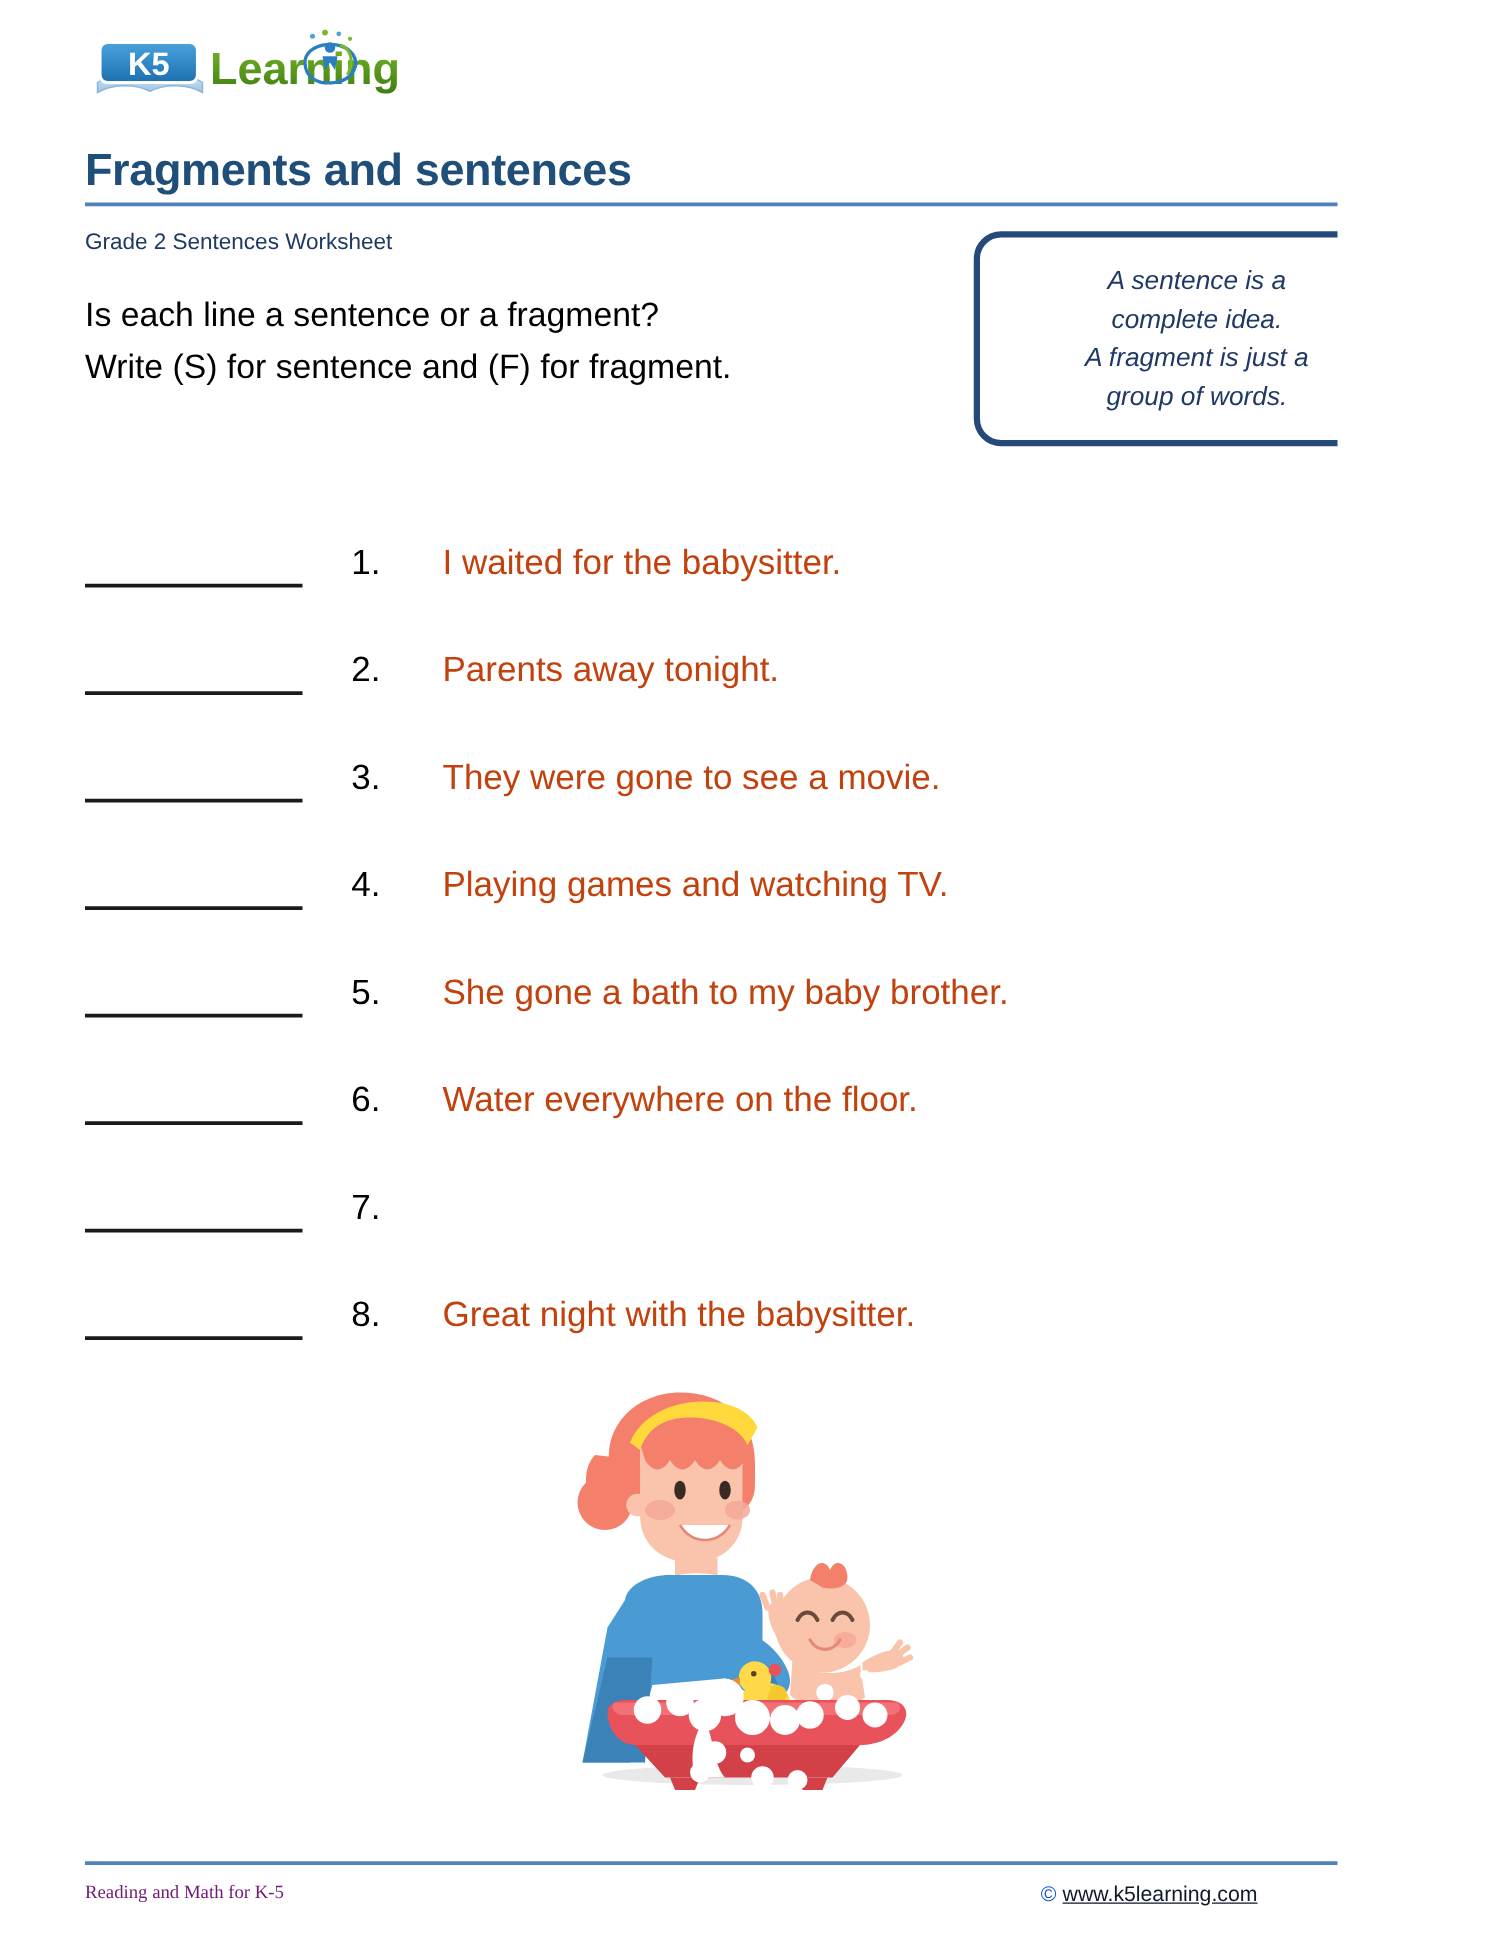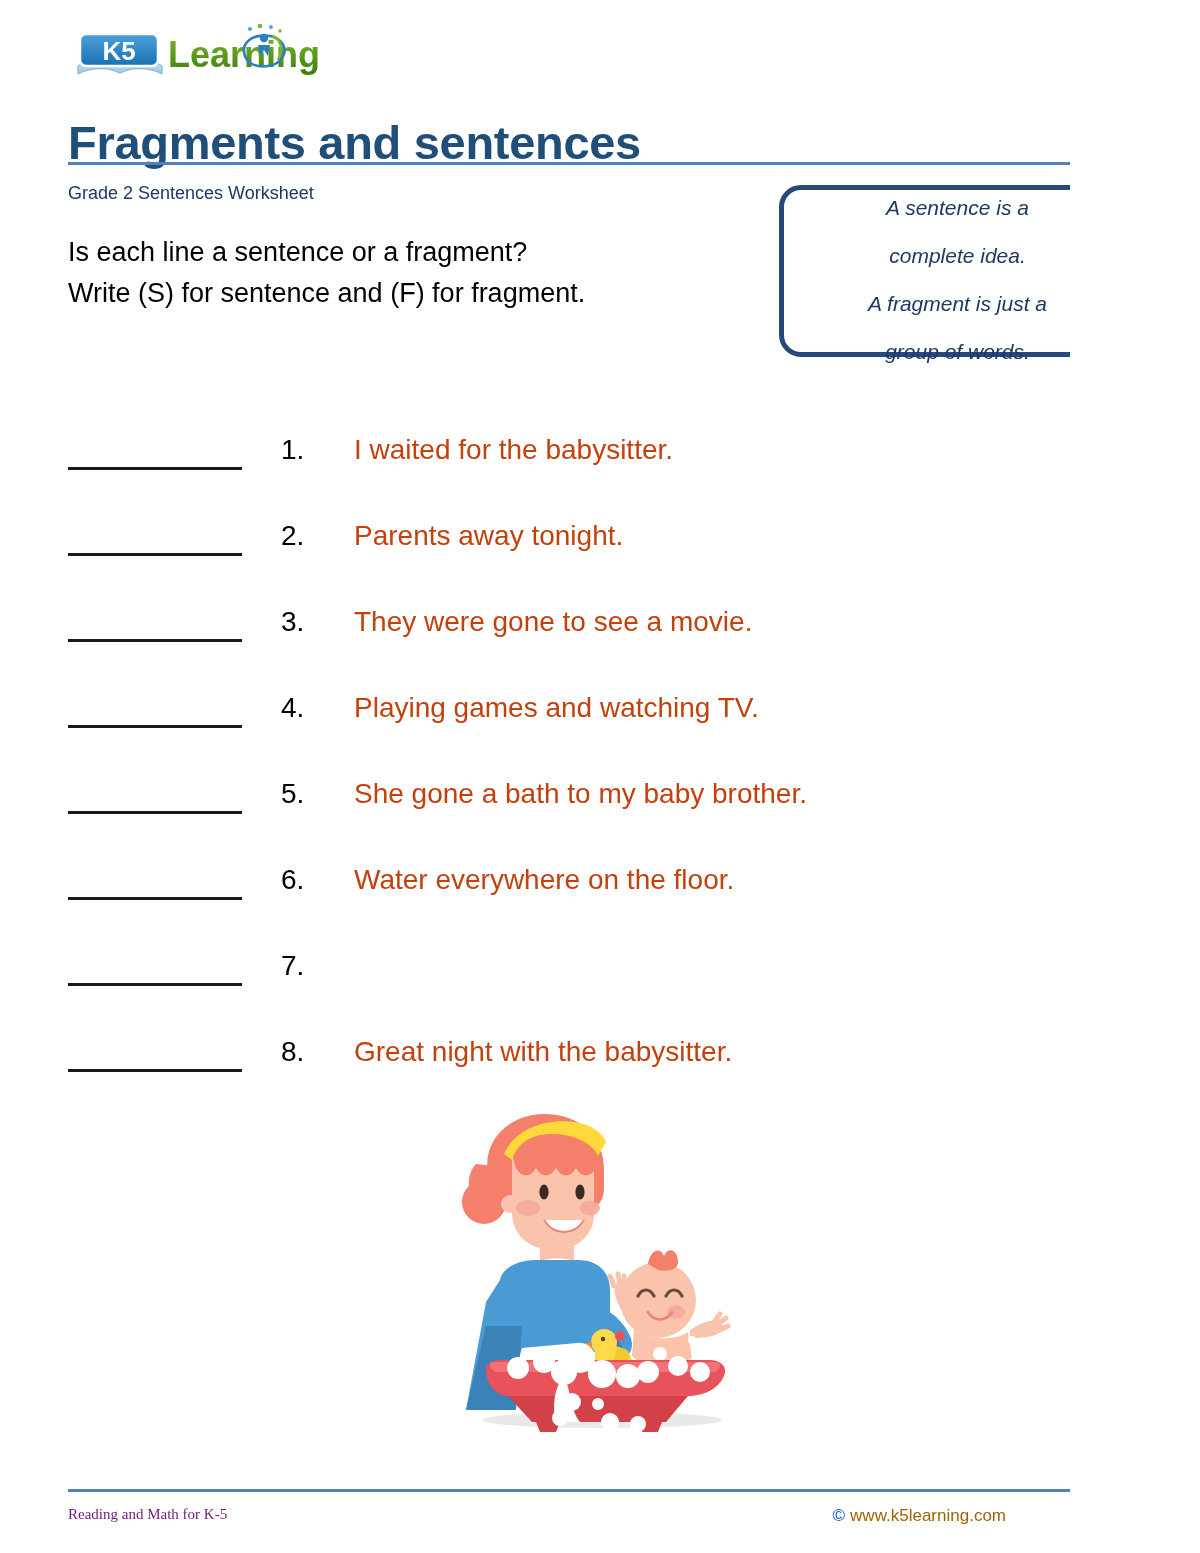--- a/index.html
+++ b/index.html
@@ -28,21 +28,21 @@
     width: 260px;
     height: 62px;
   }
   .logo svg { display: block; }
 
   
   .title {
     position: absolute;
     left: 68px;
     top: 115px;
-    font-size: 47px;
+    font-size: 36px;
     font-weight: bold;
     color: #1f4e79;
     letter-spacing: -0.3px;
     white-space: nowrap;
   }
   .title-rule {
     position: absolute;
     left: 68px;
     top: 162px;
     width: 1068px;
@@ -84,21 +84,21 @@
     background: #ffffff;
   }
   .callout-text {
     font-size: 21px;
     font-style: italic;
     color: #1f3864;
     text-align: center;
     line-height: 31px;
     padding: 0 14px;
   }
-  .callout-text div { white-space: nowrap; margin-top: 17px; }
+  .callout-text div { white-space: nowrap; }
 
   
   .qlist {
     position: absolute;
     left: 0;
     top: 422px;
     width: 1200px;
   }
   .qrow {
     position: relative;
@@ -160,21 +160,22 @@
   .footer-right {
     position: absolute;
     right: 64px;
     top: 1506px;
     font-size: 17px;
     white-space: nowrap;
     color: #1155cc;
   }
   .footer-right .copy { color: #1155cc; margin-right: 5px; }
   .footer-right .url {
-    color: #a16207;
+    color: #0f172a;
+    text-decoration: underline;
   }
 </style>
 </head>
 <body>
 
 <div class="page">
 
   <div class="logo">
     <svg width="260" height="62" viewBox="0 0 260 62" xmlns="http://www.w3.org/2000/svg">
       <defs>

